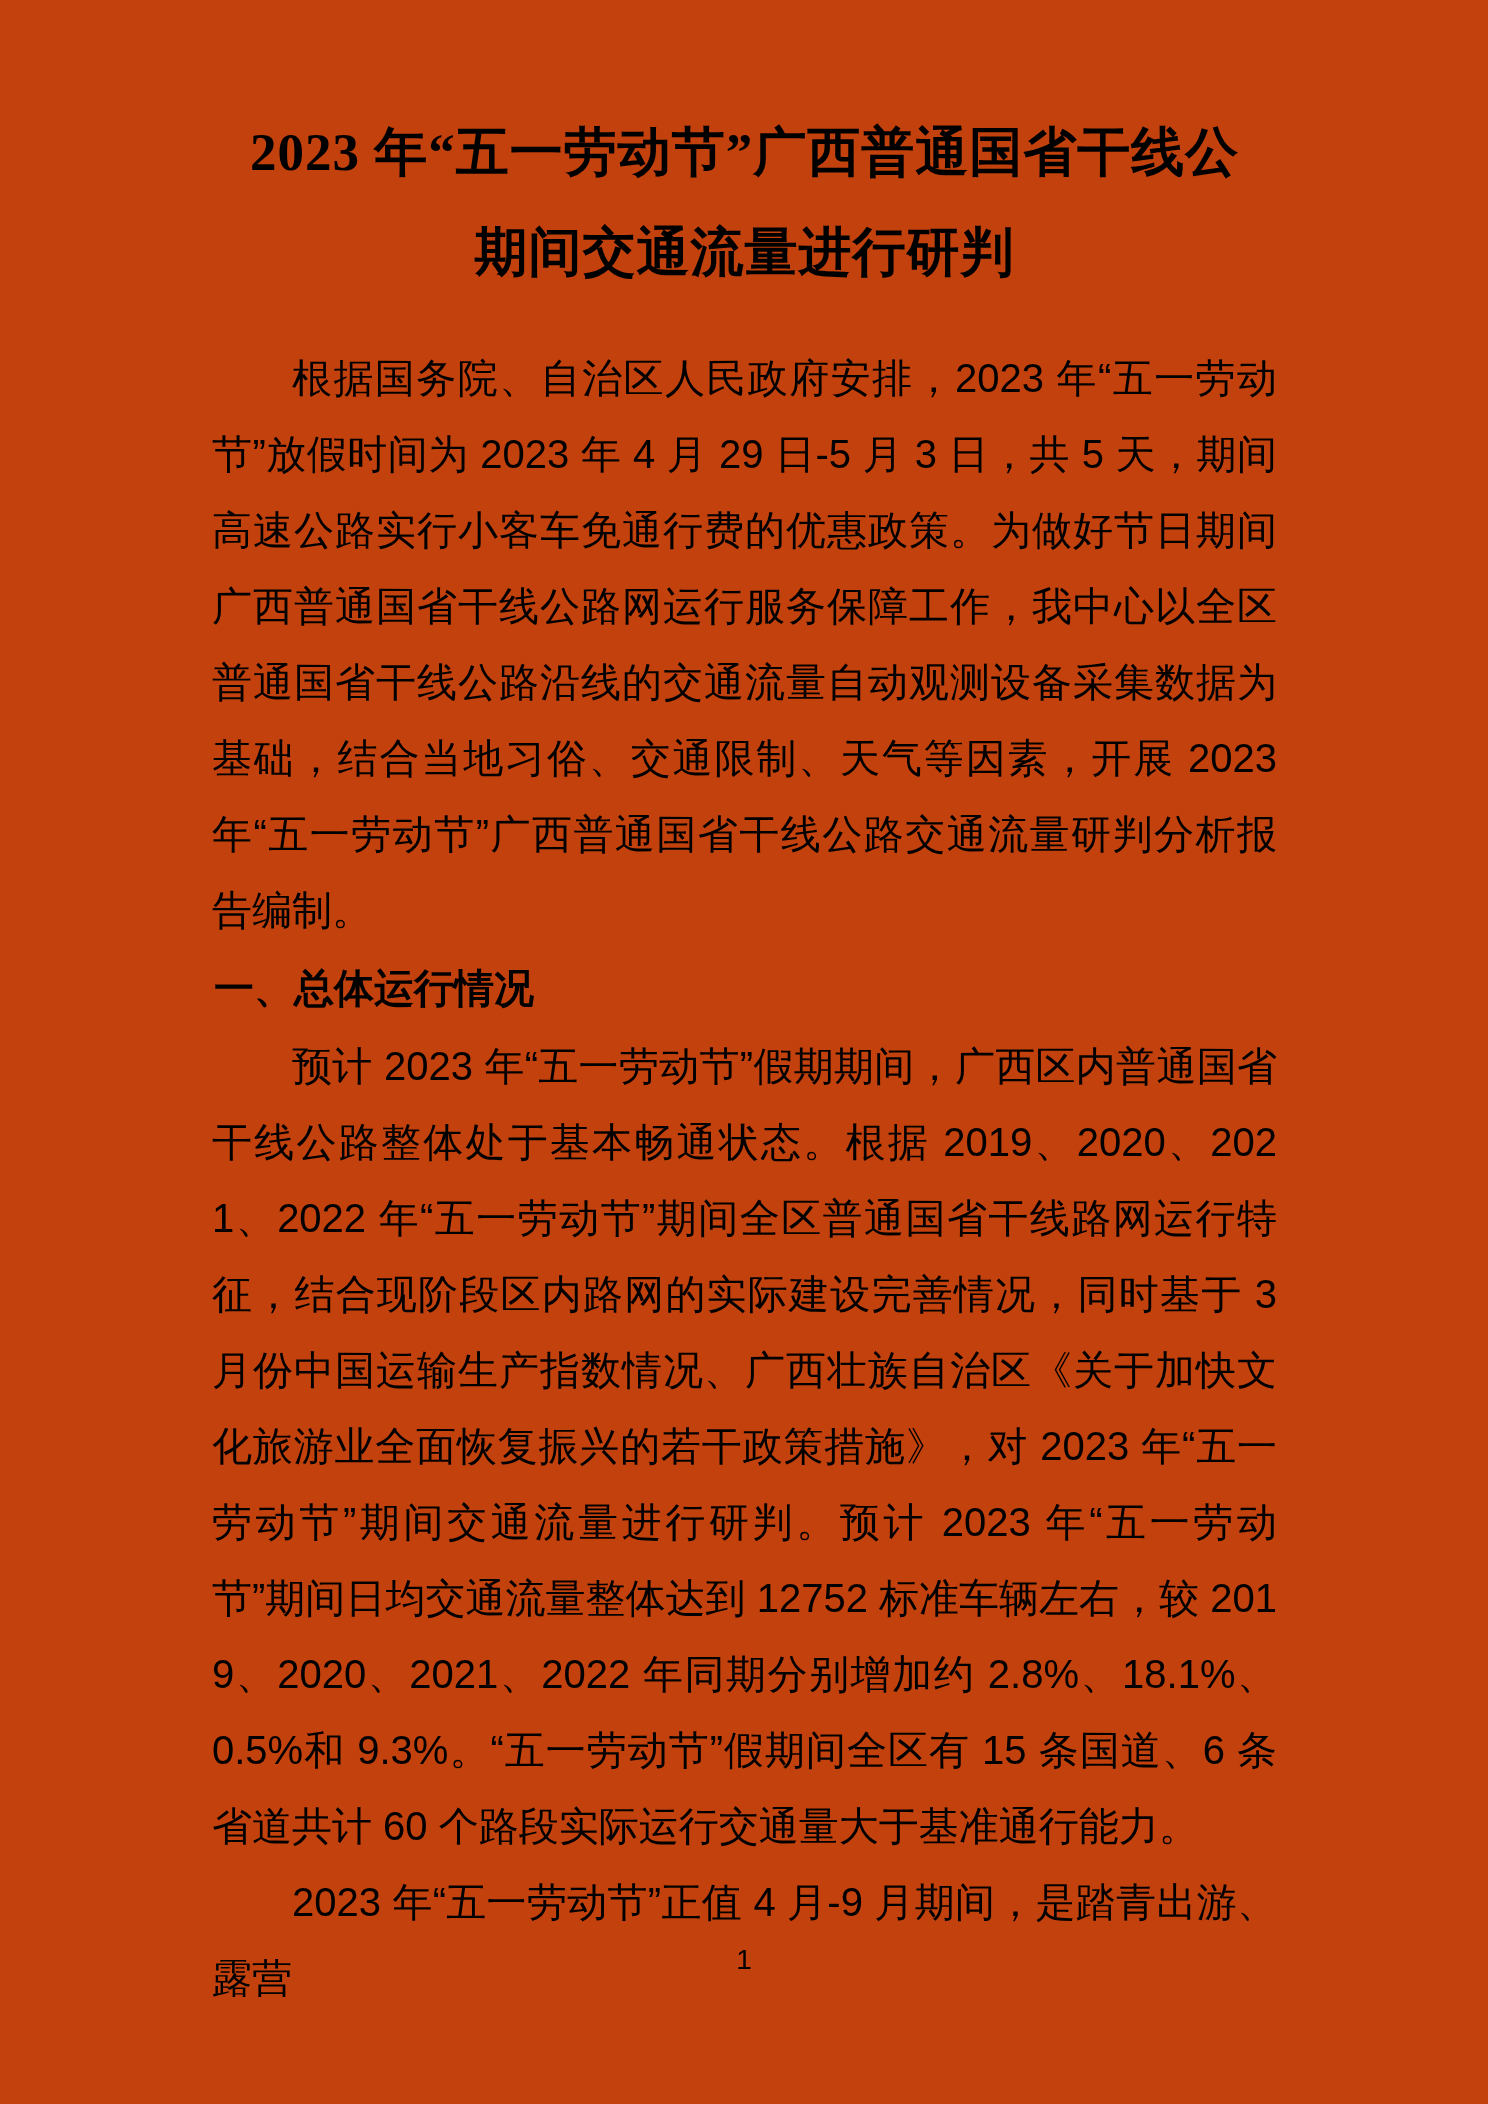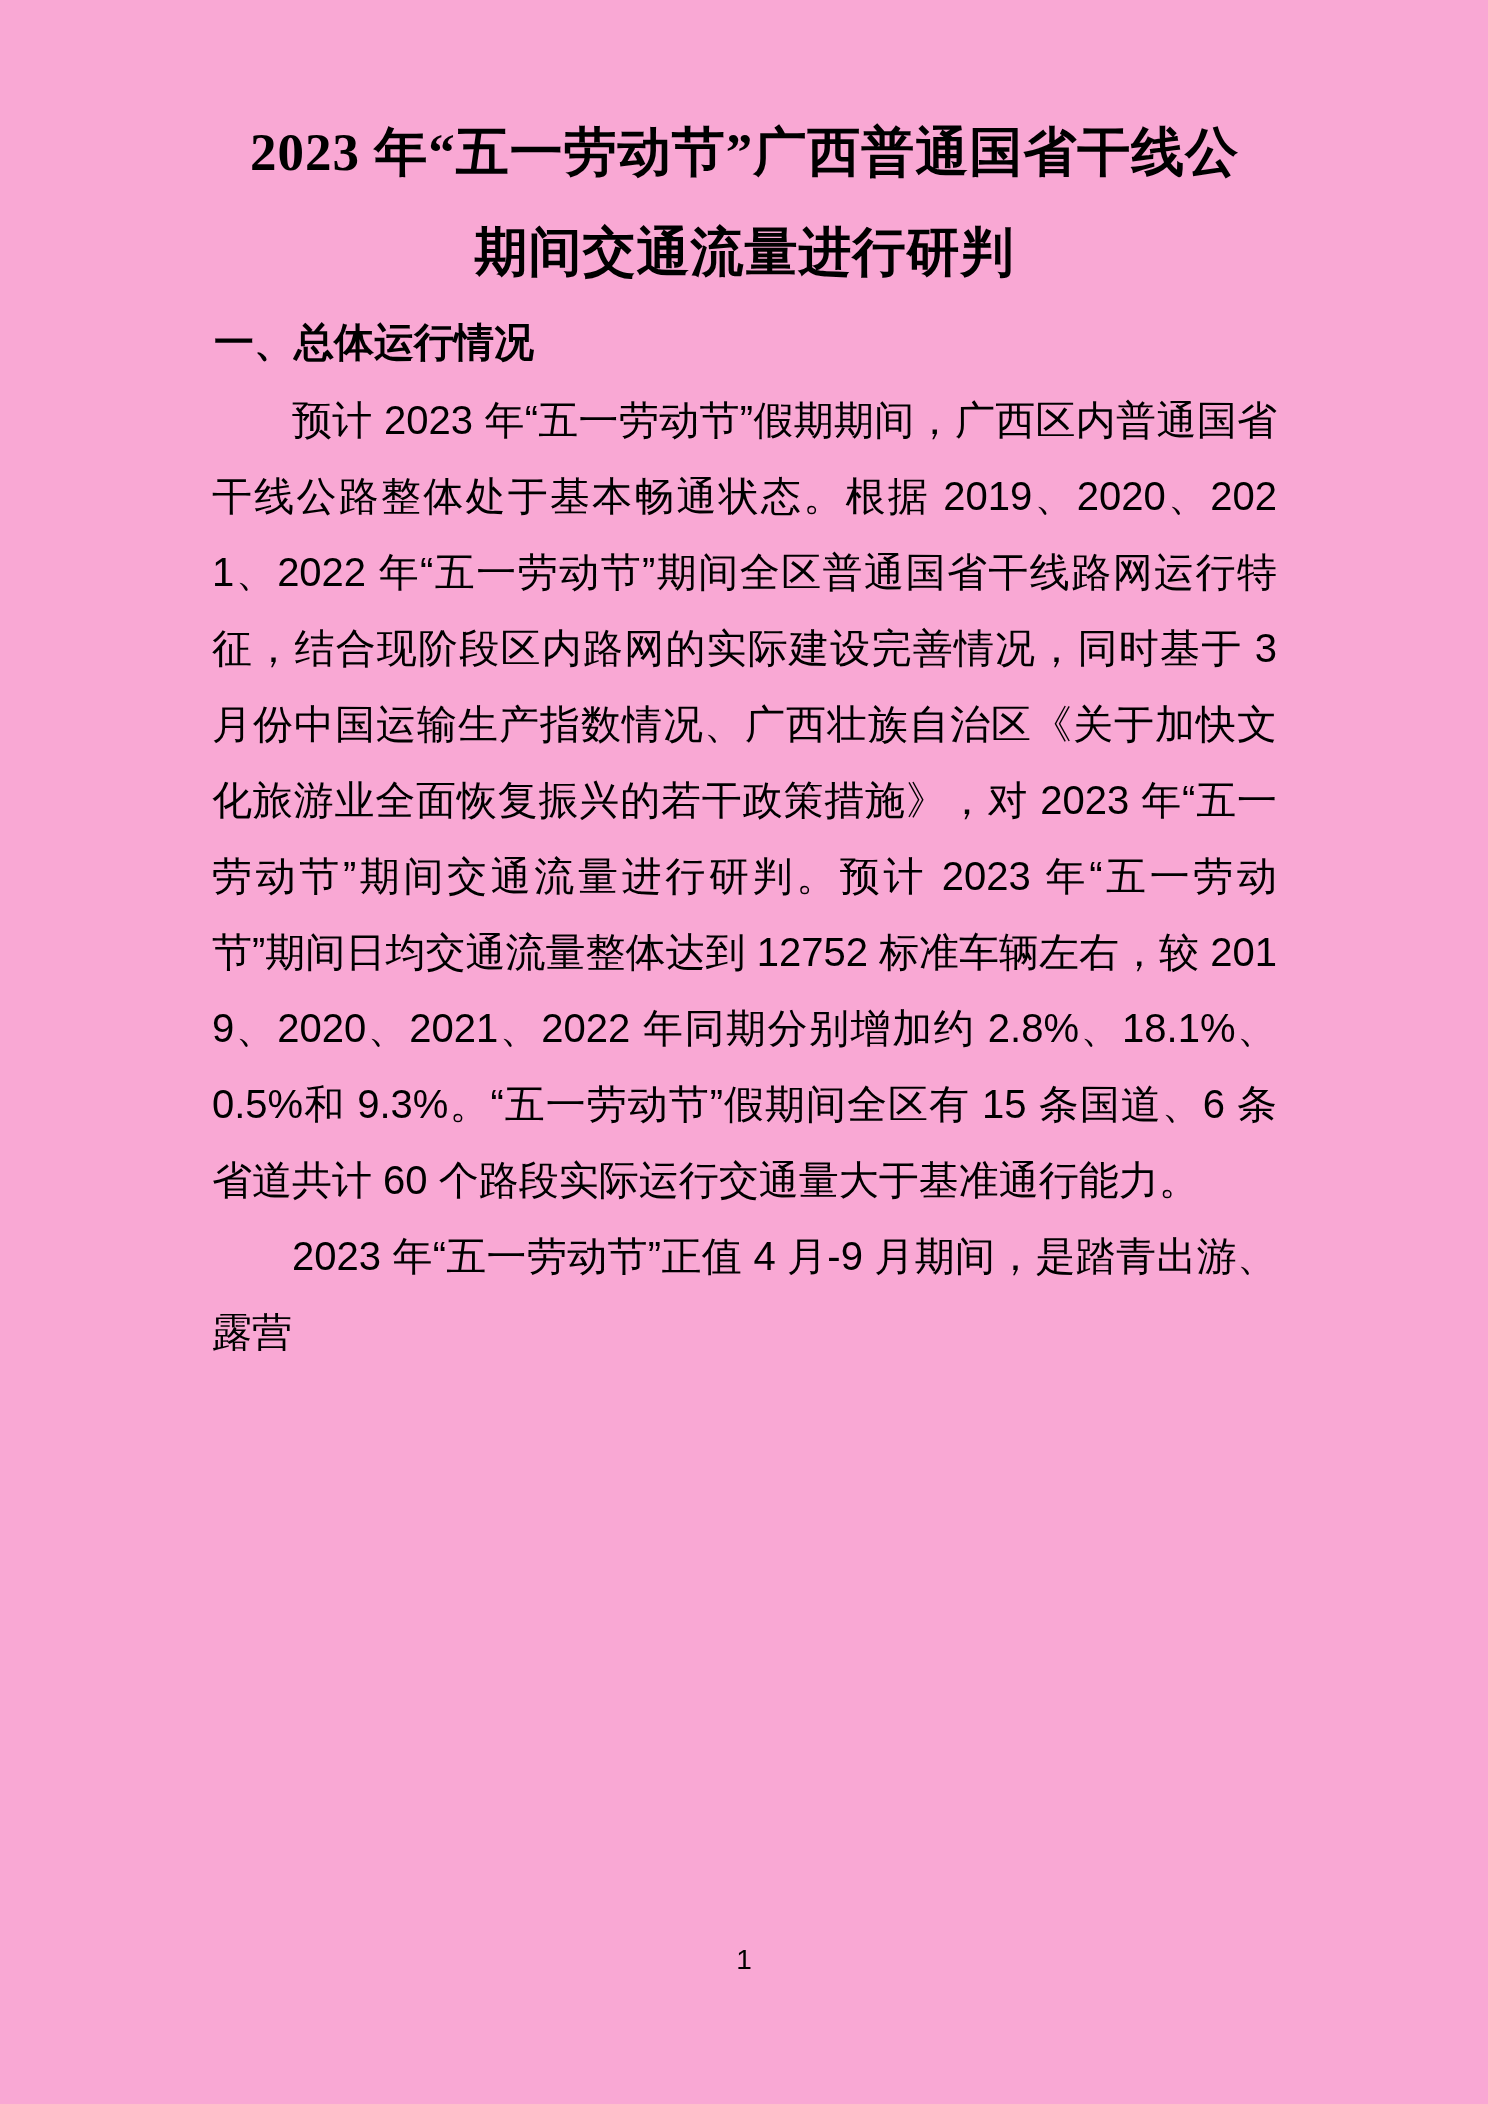--- a/index.html
+++ b/index.html
@@ -4,21 +4,21 @@
 <style>
   html, body {
     margin: 0;
     padding: 0;
     background: #ffffff;
   }
   .page {
     position: relative;
     width: 1488px;
     height: 2104px;
-    background: #f9a8d4;
+    background: #c2410c;
     color: #000000;
     font-family: "Liberation Sans", sans-serif;
     overflow: hidden;
     box-sizing: border-box;
   }
   .content {
     position: absolute;
     left: 212px;
     top: 0;
     width: 1065px;
@@ -64,20 +64,21 @@
   }
 </style>
 </head>
 <body>
 
 <div class="page">
   <div class="content">
 
     <h1 class="doc-title"><span>2023 年“五一劳动节”广西普通国省干线公</span><br><span>期间交通流量进行研判</span></h1>
 
+    <p class="body-para first-para">根据国务院、自治区人民政府安排，2023 年“五一劳动节”放假时间为 2023 年 4 月 29 日-5 月 3 日，共 5 天，期间高速公路实行小客车免通行费的优惠政策。为做好节日期间广西普通国省干线公路网运行服务保障工作，我中心以全区普通国省干线公路沿线的交通流量自动观测设备采集数据为基础，结合当地习俗、交通限制、天气等因素，开展 2023 年“五一劳动节”广西普通国省干线公路交通流量研判分析报告编制。</p>
 
     <h2 class="section-heading">一、总体运行情况</h2>
 
     <p class="body-para">预计 2023 年“五一劳动节”假期期间，广西区内普通国省干线公路整体处于基本畅通状态。根据 2019、2020、2021、2022 年“五一劳动节”期间全区普通国省干线路网运行特征，结合现阶段区内路网的实际建设完善情况，同时基于 3 月份中国运输生产指数情况、广西壮族自治区《关于加快文化旅游业全面恢复振兴的若干政策措施》，对 2023 年“五一劳动节”期间交通流量进行研判。预计 2023 年“五一劳动节”期间日均交通流量整体达到 12752 标准车辆左右，较 2019、2020、2021、2022 年同期分别增加约 2.8%、18.1%、 0.5%和 9.3%。“五一劳动节”假期间全区有 15 条国道、6 条省道共计 60 个路段实际运行交通量大于基准通行能力。</p>
 
 
     <p class="body-para">2023 年“五一劳动节”正值 4 月-9 月期间，是踏青出游、露营</p>
 
   </div>
 

